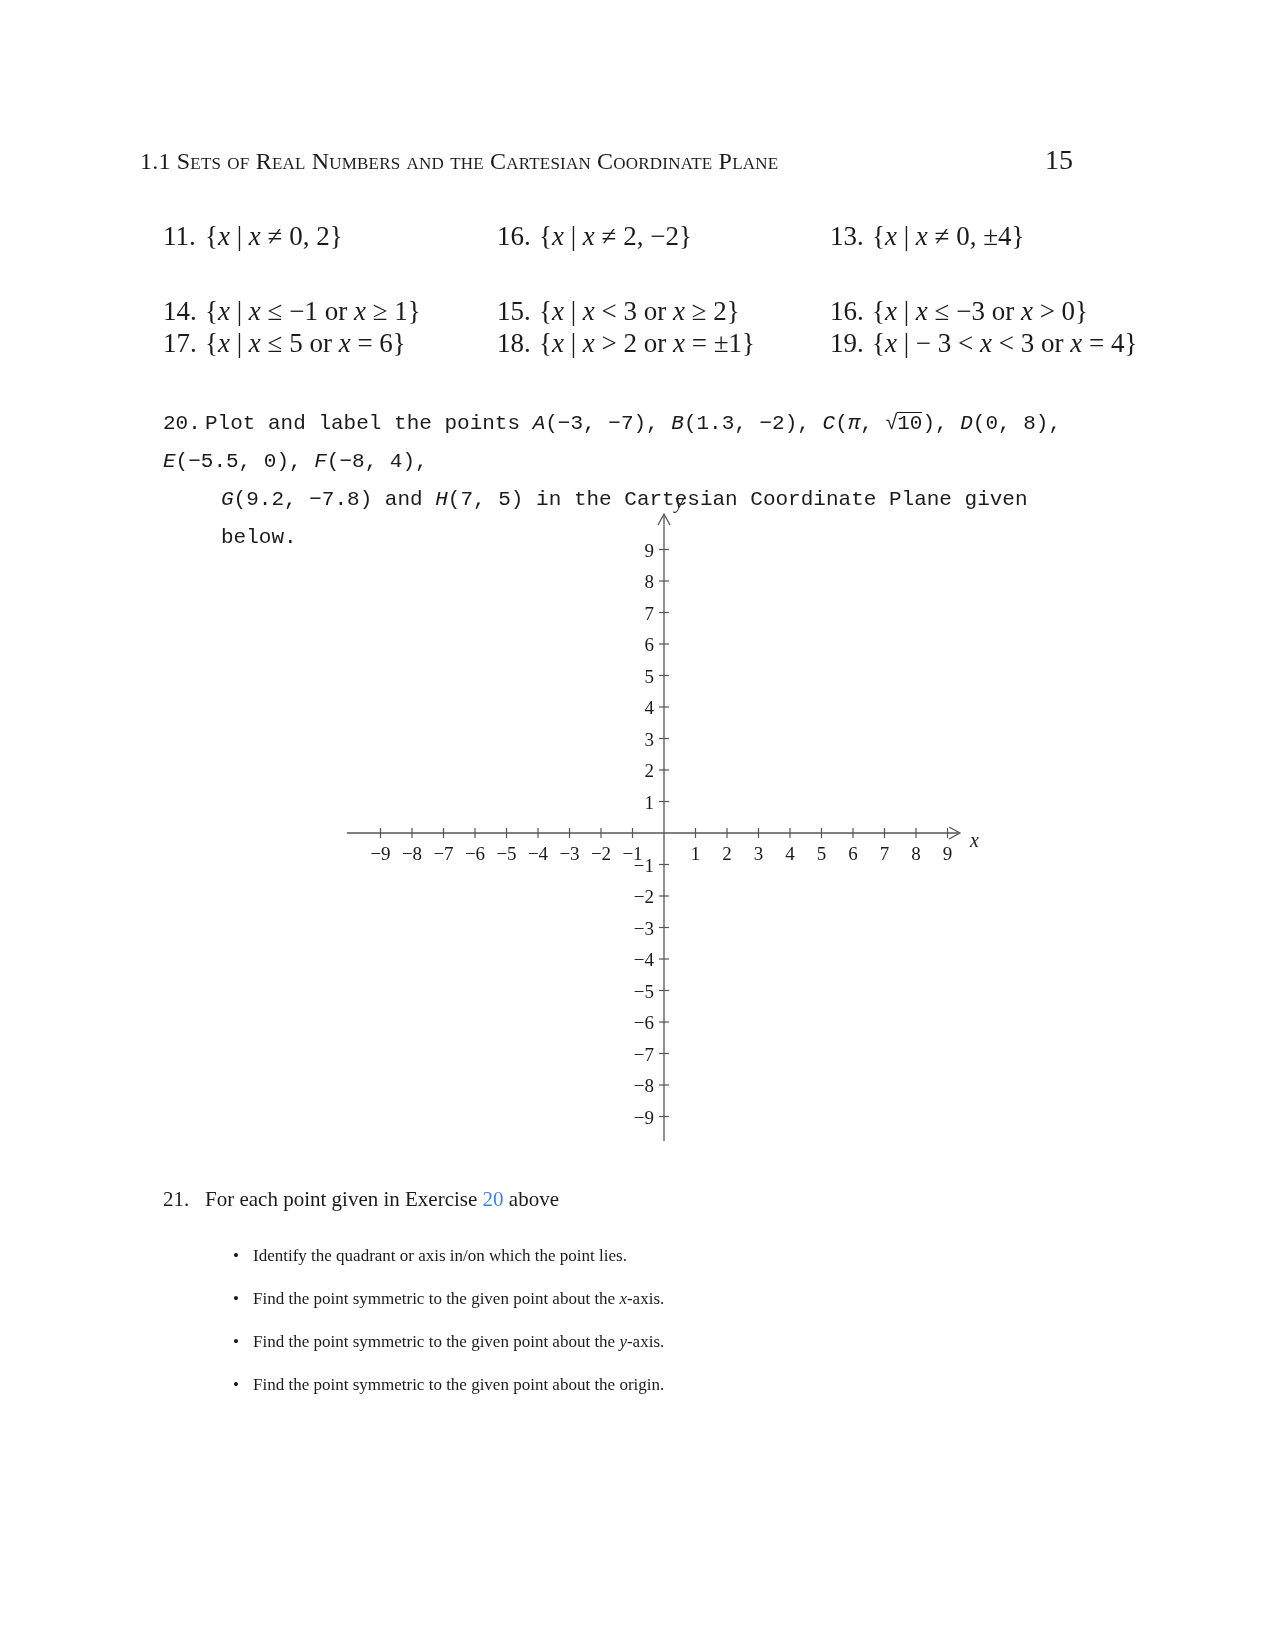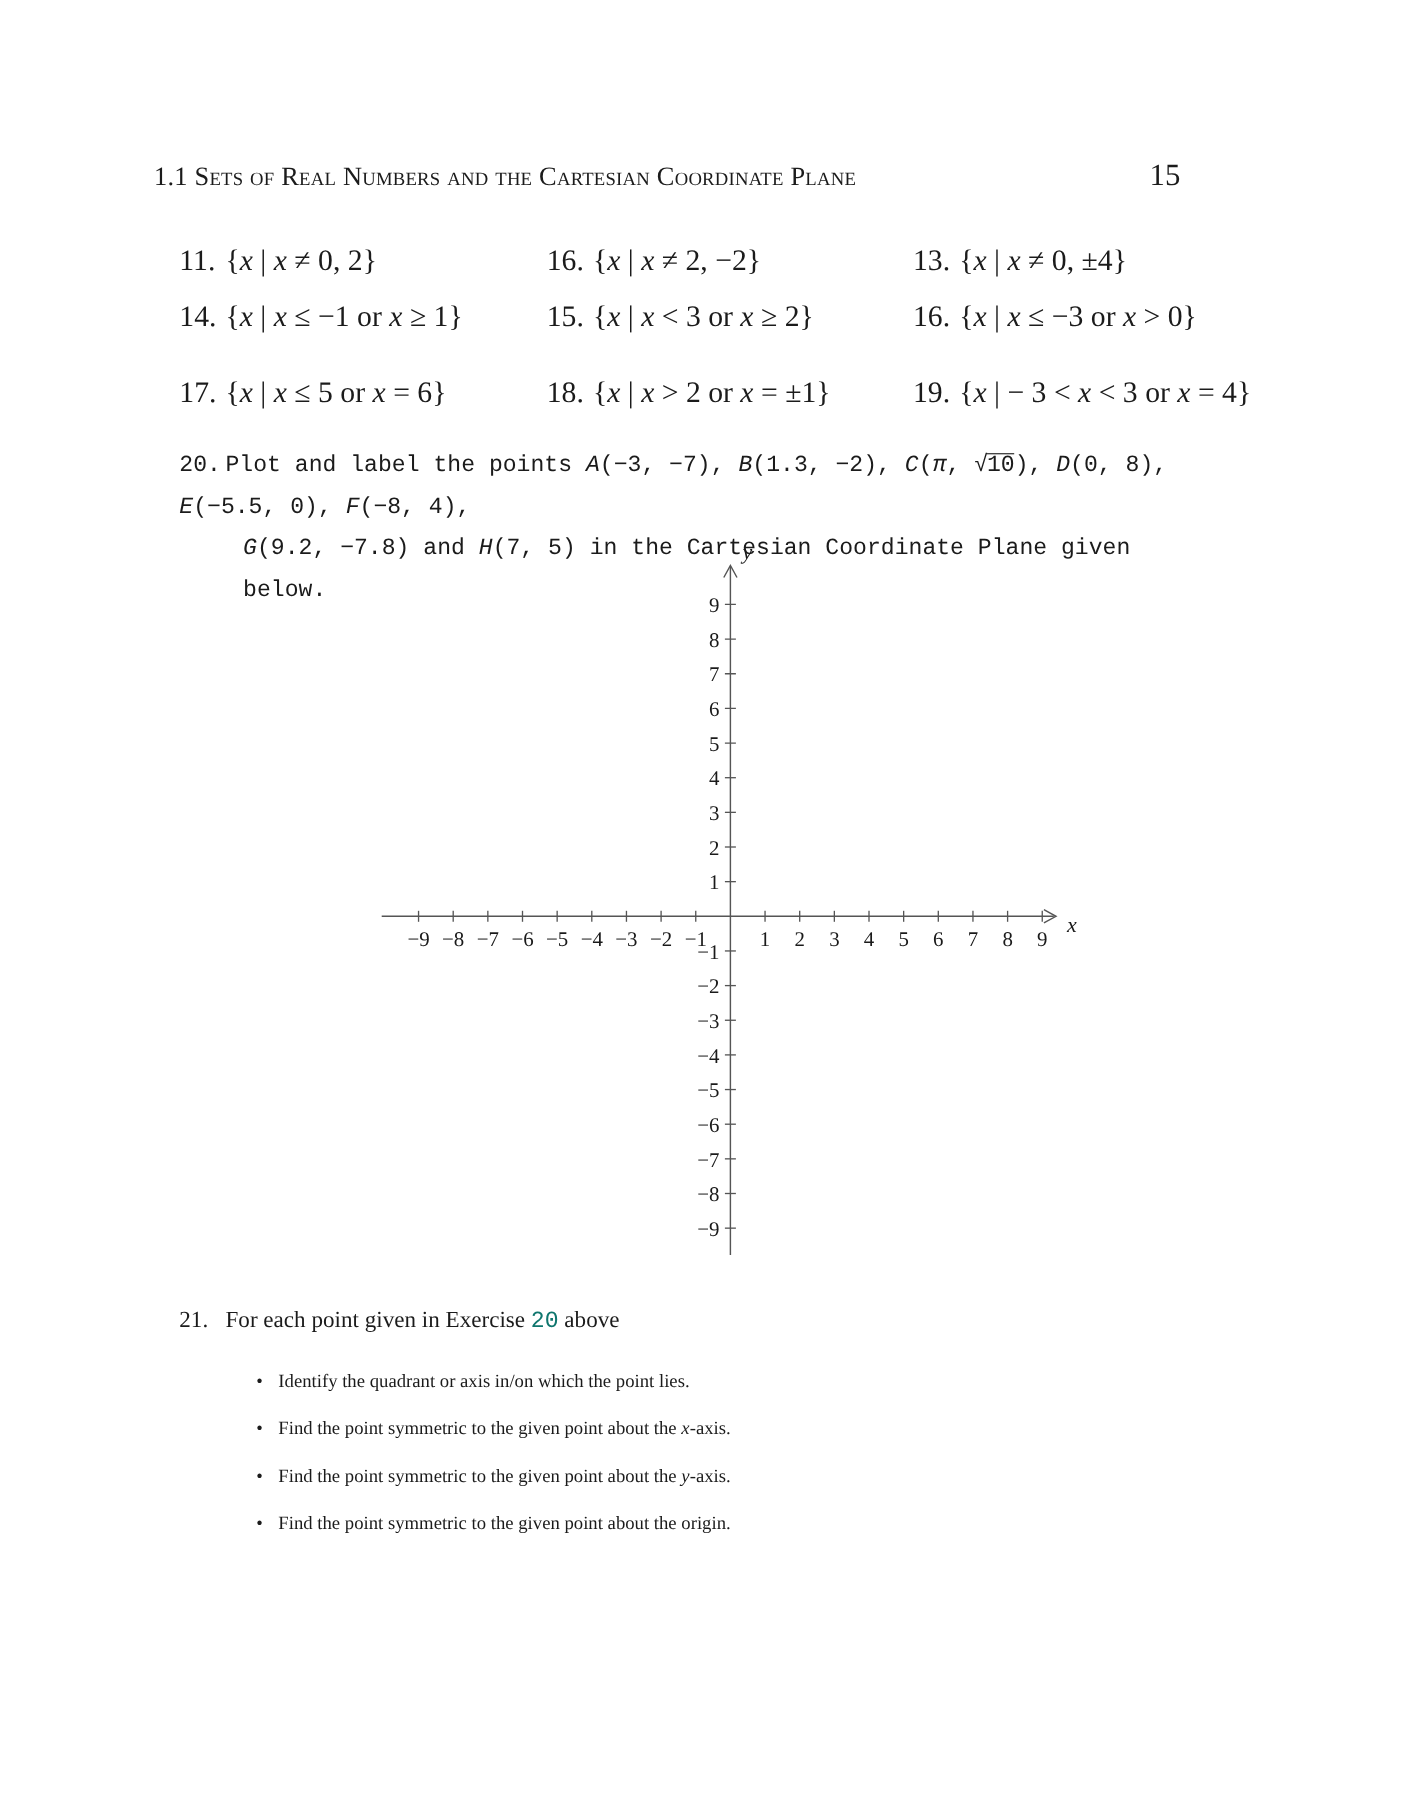--- a/index.html
+++ b/index.html
@@ -36,46 +36,46 @@
   .sqrt{ letter-spacing:-1px; }
 
   
   #plane-wrap{ position:absolute; left:320px; top:478px; width:690px; height:700px; }
   #plane-svg{ width:690px; height:700px; display:block; }
   .ticklab{ font-family:"Liberation Serif","DejaVu Serif",serif; font-size:19px; fill:#1a1a1a; }
   .axlab{ font-family:"Liberation Serif","DejaVu Serif",serif; font-size:20px; font-style:italic; fill:#1a1a1a; }
 
   
   #ex21{ position:absolute; left:163px; top:1187px; font-size:21px; white-space:nowrap; }
-  .link{ color:#0f766e;font-family:Liberation Mono, monospace; }
+  .link{ color:#3b82f6; }
   .bullet-line{ position:absolute; left:233px; font-size:17px; white-space:nowrap; }
   .bullet-dot{ display:inline-block; width:20px; }
   i{ font-style:italic; }
 </style>
 </head>
 <body>
 
 <div id="page">
 
   <div id="hdr">
     <span class="sect">1.1 Sets of Real Numbers and the Cartesian Coordinate Plane</span>
     <span class="pgnum">15</span>
   </div>
 
   <div class="ex-row" style="top:221px;">
     <span class="cell c1"><span class="ex-num">11.</span><span class="mathify">{<i>x</i> | <i>x</i> ≠ 0, 2}</span></span>
     <span class="cell c2"><span class="ex-num">16.</span><span class="mathify">{<i>x</i> | <i>x</i> ≠ 2, −2}</span></span>
     <span class="cell c3"><span class="ex-num">13.</span><span class="mathify">{<i>x</i> | <i>x</i> ≠ 0, ±4}</span></span>
   </div>
-  <div class="ex-row" style="top:272px;text-decoration:underline;">
+  <div class="ex-row" style="top:296px;text-decoration:underline;">
     <span class="cell c1"><span class="ex-num">14.</span><span class="mathify">{<i>x</i> | <i>x</i> ≤ −1 or <i>x</i> ≥ 1}</span></span>
     <span class="cell c2"><span class="ex-num">15.</span><span class="mathify">{<i>x</i> | <i>x</i> &lt; 3 or <i>x</i> ≥ 2}</span></span>
     <span class="cell c3"><span class="ex-num">16.</span><span class="mathify">{<i>x</i> | <i>x</i> ≤ −3 or <i>x</i> &gt; 0}</span></span>
   </div>
-  <div class="ex-row" style="top:341px;">
+  <div class="ex-row" style="top:328px;">
     <span class="cell c1"><span class="ex-num">17.</span><span class="mathify">{<i>x</i> | <i>x</i> ≤ 5 or <i>x</i> = 6}</span></span>
     <span class="cell c2"><span class="ex-num">18.</span><span class="mathify">{<i>x</i> | <i>x</i> &gt; 2 or <i>x</i> = ±1}</span></span>
     <span class="cell c3"><span class="ex-num">19.</span><span class="mathify">{<i>x</i> | − 3 &lt; <i>x</i> &lt; 3 or <i>x</i> = 4}</span></span>
   </div>
 
   <div id="ex20">
     <div class="l1"><span class="ex-num">20.</span><span class="mathify">Plot and label the points  <i>A</i>(−3, −7),  <i>B</i>(1.3, −2),  <i>C</i>(<i>π</i>, </span><span class="sqrt">√</span><span class="rad">10</span><span class="mathify">),  <i>D</i>(0, 8),  <i>E</i>(−5.5, 0),  <i>F</i>(−8, 4),</span></div>
     <div class="l2 mathify"><i>G</i>(9.2, −7.8) and <i>H</i>(7, 5) in the Cartesian Coordinate Plane given below.</div>
   </div>
 

